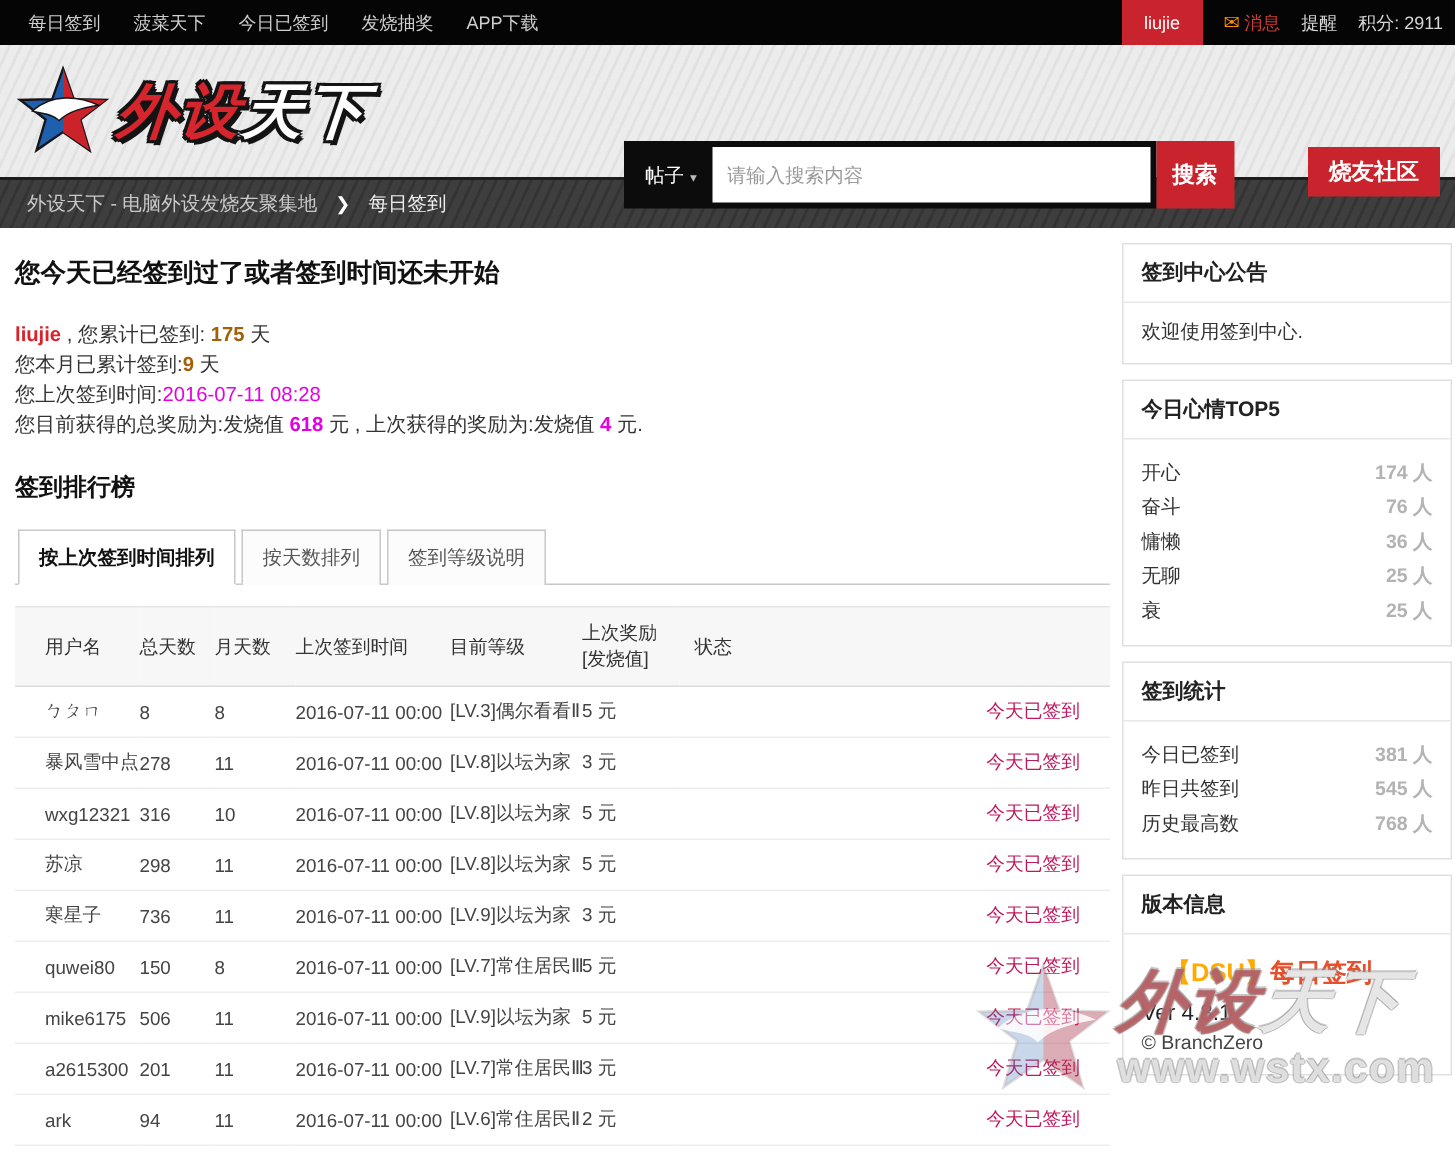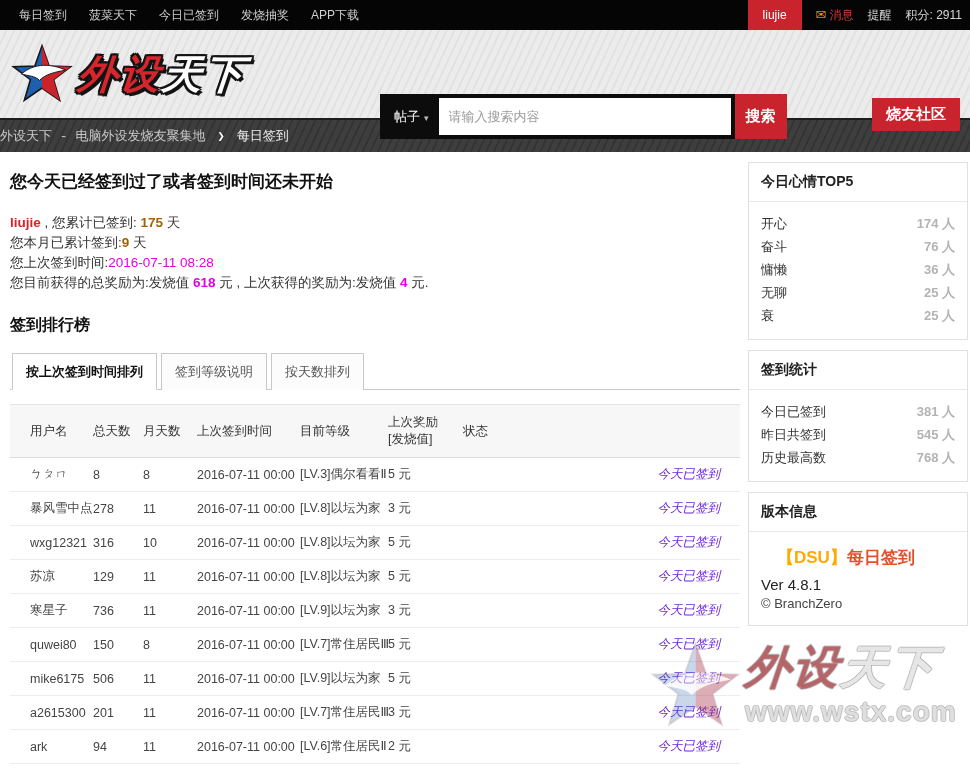--- a/index.html
+++ b/index.html
@@ -23,34 +23,34 @@
 .header { height:88px; background:repeating-linear-gradient(115deg,#ececec 0 5px,#e2e2e2 5px 7px);
   display:flex; align-items:center; position:relative; }
 .logo { display:flex; align-items:center; margin-left:10px; cursor:pointer; }
 .logo svg { width:64px; height:64px; }
 .logotext { font-size:40px; font-weight:900; font-style:italic; letter-spacing:2px;
   transform:skewX(-5deg); margin-left:4px; white-space:nowrap;
   text-shadow:2px 0 #141414,-2px 0 #141414,0 2px #141414,0 -2px #141414,
    2px 2px #141414,-2px -2px #141414,2px -2px #141414,-2px 2px #141414,3px 3px #141414; }
 .logotext .lt1 { color:#d6252c; } .logotext .lt2 { color:#ffffff; }
 .searchwrap { position:absolute; left:380px; top:64px; display:flex; height:45px; }
-.searchbox { background:#0c0c0c; display:flex; align-items:center; padding:4px 4px 4px 0; }
+.searchbox { background:#0c0c0c; display:flex; align-items:center; padding:4px 4px 4px 0;margin-left:36px; }
 .scat { color:#fff; font-size:13px; padding:0 10px 0 14px; white-space:nowrap; cursor:pointer; }
 .scat .caret { font-size:9px; color:#bbb; margin-left:4px; }
 .sinput { width:292px; height:37px; border:none; outline:none; font-size:13px; padding:0 10px;
   font-family:"Liberation Sans","DejaVu Sans",sans-serif; }
 .sinput::placeholder { color:#9a9a9a; }
 .sbtn { width:52px; background:#c9242d; color:#fff; border:none; font-size:15px; font-weight:bold;
   cursor:pointer; font-family:inherit; }
 .community { position:absolute; right:10px; top:68px; background:#c9242d; color:#fff; font-size:15px;
   font-weight:bold; padding:7px 14px; cursor:pointer; }
 
 
 .crumb { height:34px; background:repeating-linear-gradient(115deg,#3e3e3e 0 5px,#343434 5px 7px);
-  border-top:2px solid #1d1d1d; display:flex; align-items:center; font-size:13px;font-family:Liberation Mono, monospace; }
+  border-top:2px solid #1d1d1d; display:flex; align-items:center; padding-left:18px; font-size:13px; }
 .crumb .site { color:#c9c9c9; cursor:pointer; }
 .crumb .arrow { color:#fff; font-weight:bold; margin:0 12px; font-size:12px; }
 .crumb .cur { color:#efefef; }
 
 
 .main { display:flex; padding-top:10px; }
 .content { width:740px; padding:0 0 0 10px; position:relative; }
 .h-notice { font-size:17px; font-weight:bold; color:#111; margin:8px 0 20px; }
 .iline { font-size:13.5px; color:#333; line-height:20px; }
 .red-b { color:#d8232a; font-weight:bold; }
@@ -71,21 +71,21 @@
 table.rank { width:730px; border-collapse:collapse; table-layout:fixed; margin-top:14px;
   font-size:12.5px; color:#444; border-top:1px solid #e3e3e3; }
 col.c1{width:83px}col.c2{width:50px}col.c3{width:54px}col.c4{width:103px}
 col.c5{width:88px}col.c6{width:65px}col.c7{width:287px}
 .rank th { text-align:left; font-weight:normal; color:#333; padding:9px 0; background:#f7f7f7;
   border-bottom:1px solid #dcdcdc; }
 .rank td { padding:8px 0; border-bottom:1px solid #ededed; white-space:nowrap; overflow:hidden; }
 .rank th:first-child,.rank td:first-child { padding-left:20px; }
 .rank th:last-child { padding-left:10px; }
 .rank td:last-child { text-align:right; padding-right:20px; }
-.status-ok { color:#6d28d9;font-style:italic; }
+.status-ok { color:#be185d; }
 
 
 .sidebar { width:220px; margin-left:8px; }
 .sbox { border:1px solid #e0e0e0; background:#fff; margin-bottom:10px; }
 .sbox .shead { font-size:14px; font-weight:bold; color:#222; padding:10px 12px;
   border-bottom:1px solid #e8e8e8; }
 .sbox .sbody { padding:10px 12px 12px; font-size:13px; color:#333; }
 .mrow { display:flex; justify-content:space-between; line-height:23px; }
 .mrow .cnt { color:#b3b3b3;font-weight:bold; }
 .dsu { font-size:17px; font-weight:bold; margin:4px 16px 6px; }
@@ -174,22 +174,22 @@
       <span>您上次签到时间:</span><span class="mag">2016-07-11 08:28</span>
     </div>
     <div class="iline">
       <span>您目前获得的总奖励为:发烧值 </span><span class="mag-b">618</span><span> 元 , 上次获得的奖励为:发烧值 </span><span class="mag-b">4</span><span> 元.</span>
     </div>
 
     <div class="h-rank">签到排行榜</div>
 
     <div class="tabs">
       <div class="tab active">按上次签到时间排列</div>
+      <div class="tab">按天数排列</div>
       <div class="tab">签到等级说明</div>
-      <div class="tab">按天数排列</div>
     </div>
 
     <table class="rank">
       <colgroup>
           <col class="c1">
           <col class="c2">
           <col class="c3">
           <col class="c4">
           <col class="c5">
           <col class="c6">
@@ -229,21 +229,21 @@
           <td>wxg12321</td>
           <td>316</td>
           <td>10</td>
           <td>2016-07-11 00:00</td>
           <td>[LV.8]以坛为家</td>
           <td>5 元</td>
           <td class="status-ok">今天已签到</td>
         </tr>
         <tr>
           <td>苏凉</td>
-          <td>129</td>
+          <td>298</td>
           <td>11</td>
           <td>2016-07-11 00:00</td>
           <td>[LV.8]以坛为家</td>
           <td>5 元</td>
           <td class="status-ok">今天已签到</td>
         </tr>
         <tr>
           <td>寒星子</td>
           <td>736</td>
           <td>11</td>
@@ -288,20 +288,24 @@
           <td>2 元</td>
           <td class="status-ok">今天已签到</td>
         </tr>
 
       </tbody>
     </table>
 
   </div>
 
   <div class="sidebar">
+    <div class="sbox">
+      <div class="shead">签到中心公告</div>
+      <div class="sbody">欢迎使用签到中心.</div>
+    </div>
 
     <div class="sbox">
       <div class="shead">今日心情TOP5</div>
       <div class="sbody">
         <div class="mrow">
             <span>开心</span>
             <span class="cnt">174 人</span>
           </div>
         <div class="mrow">
             <span>奋斗</span>

